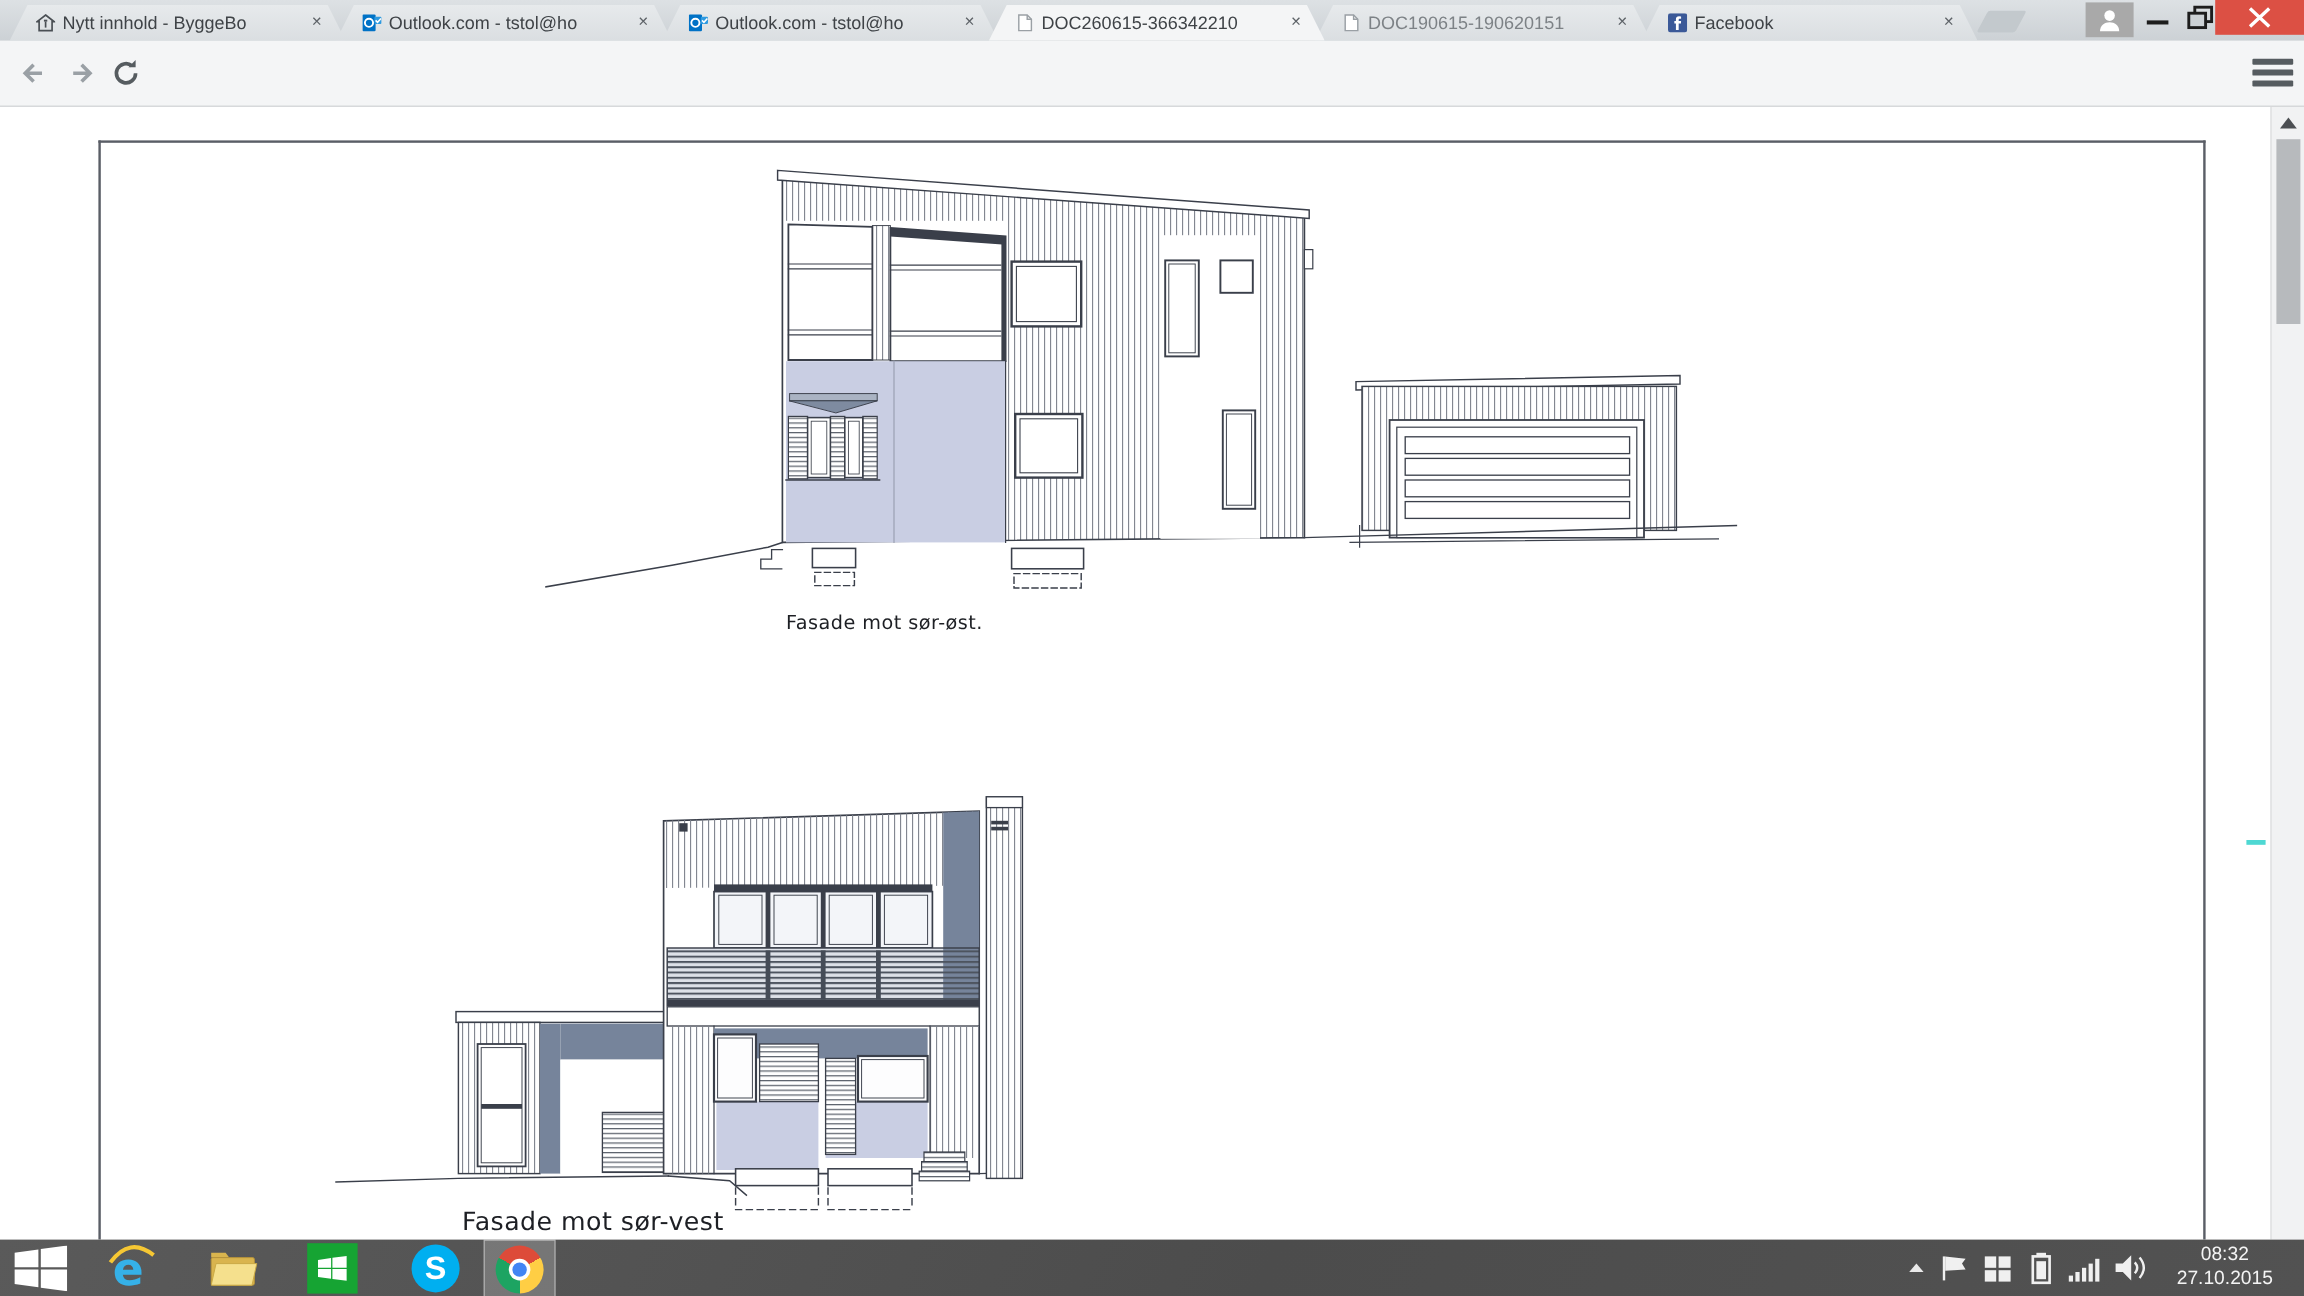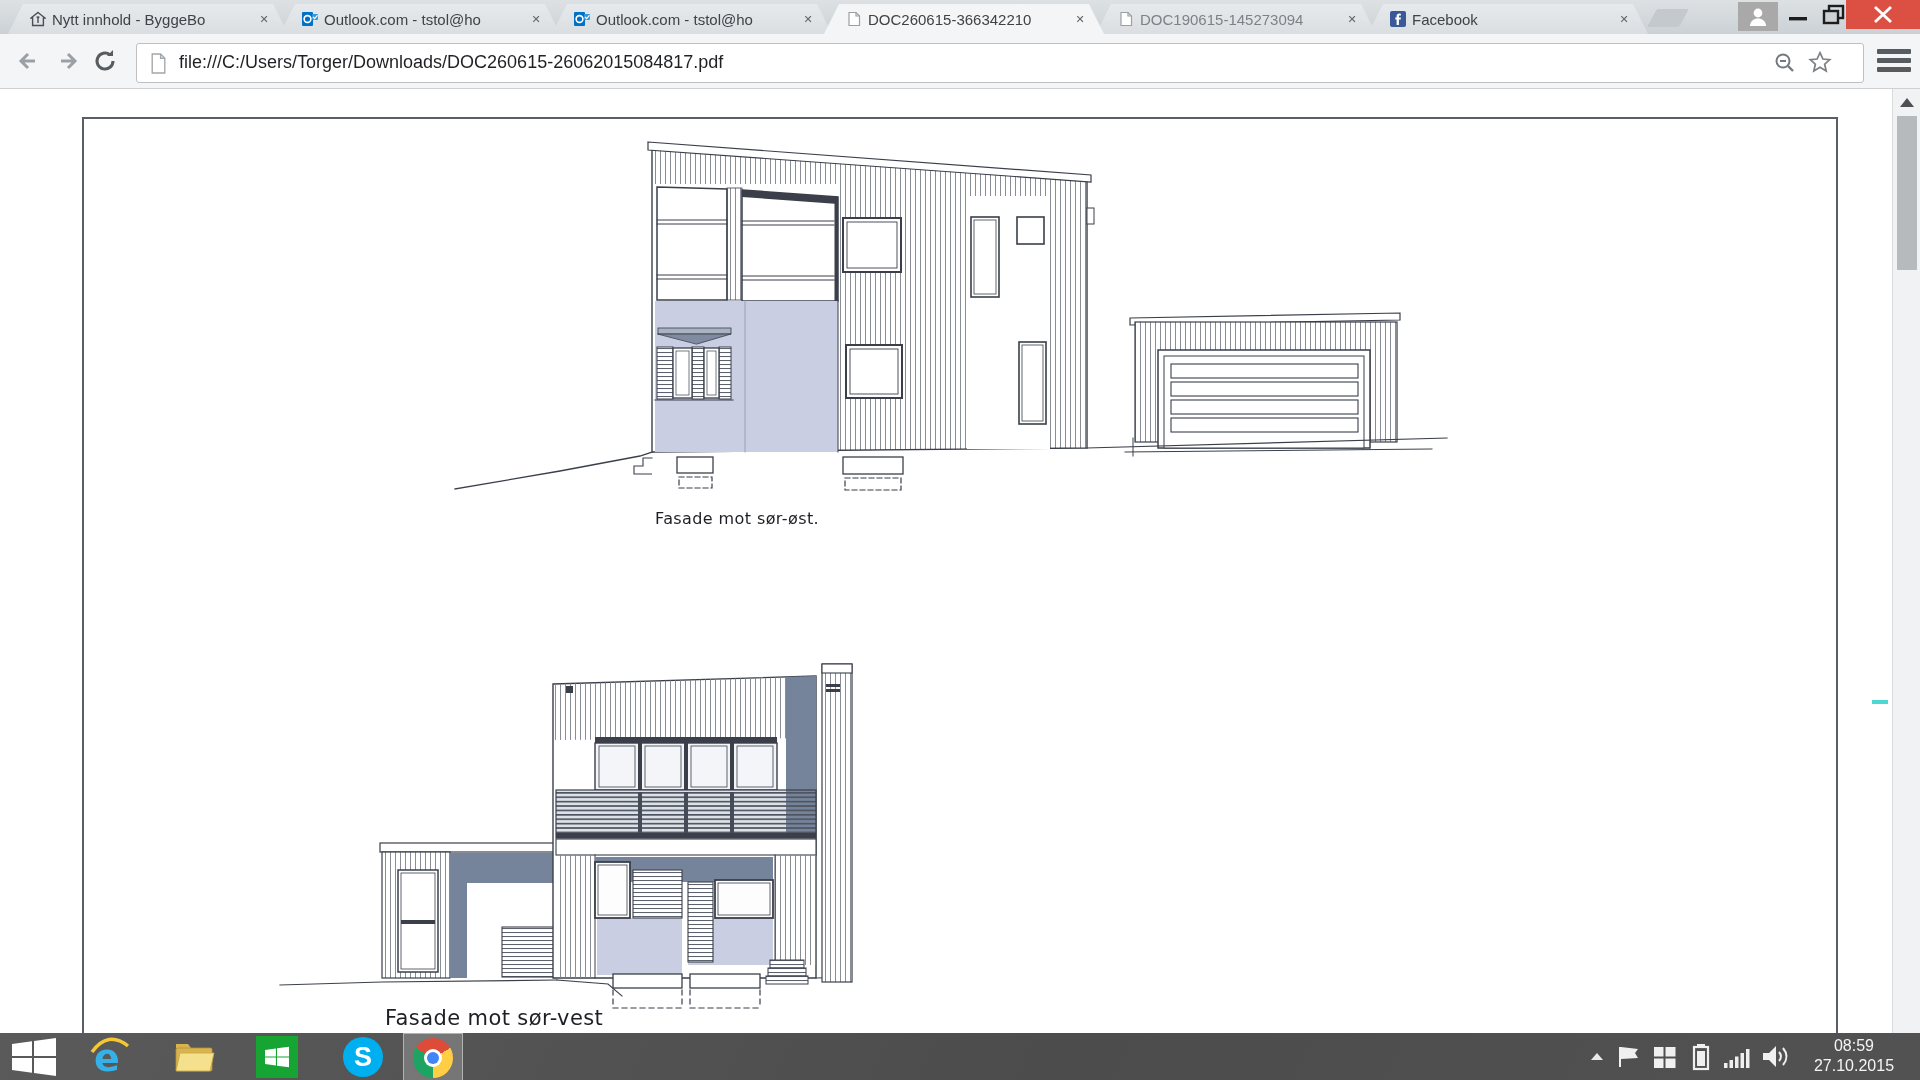--- a/index.html
+++ b/index.html
@@ -119,21 +119,21 @@
       </svg>
       <span class="tlabel">DOC260615-366342210</span>
       <span class="tclose">✕</span>
     </div>
 
     <div class="tab dim" style="left:1096px;width:280px;">
       <svg class="ticon" viewBox="0 0 16 16">
         <path d="M3 1.5 H10 L13.5 5 V14.5 H3 Z" fill="#fff" stroke="#9aa0a5" stroke-width="1.2"></path>
         <path d="M10 1.5 V5 H13.5" fill="none" stroke="#9aa0a5" stroke-width="1.2"></path>
       </svg>
-      <span class="tlabel">DOC190615-145273094</span>
+      <span class="tlabel">DOC190615-190620151</span>
       <span class="tclose">✕</span>
     </div>
 
     <div class="tab" style="left:1368px;width:280px;">
       <svg class="ticon" viewBox="0 0 16 16">
         <rect width="16" height="16" rx="2" fill="#3b5998"></rect>
         <path d="M10.8 8.5 H8.9 V14 H6.6 V8.5 H5.3 V6.5 H6.6 V5.2 C6.6 3.6 7.5 2.6 9.2 2.6 L10.9 2.7 V4.6 H9.9 C9.1 4.6 8.9 5 8.9 5.6 V6.5 H10.9 Z" fill="#fff"></path>
       </svg>
       <span class="tlabel">Facebook</span>
       <span class="tclose">✕</span>
@@ -176,35 +176,20 @@
         <path d="M9 15 H22 M16 8 L23 15 L16 22" stroke="#9aa0a5" stroke-width="3" fill="none"></path>
       </svg>
     </div>
     <div class="navbtn" style="left:90px;">
       <svg width="30" height="30" viewBox="0 0 30 30">
         <path d="M23 15 a8 8 0 1 1 -3-6.2" stroke="#565c60" stroke-width="3" fill="none"></path>
         <path d="M23 4 V10 H17 Z" fill="#565c60"></path>
       </svg>
     </div>
 
-    <div class="omnibox">
-      <svg style="position:absolute;left:13px;top:9px;" width="17" height="21" viewBox="0 0 16 20">
-        <path d="M2 1 H10 L14 5 V19 H2 Z" fill="#fff" stroke="#a2a7ab" stroke-width="1.3"></path>
-        <path d="M10 1 V5 H14" fill="none" stroke="#a2a7ab" stroke-width="1.3"></path>
-      </svg>
-      <span class="urltext">file:///C:/Users/Torger/Downloads/DOC260615-26062015084817.pdf</span>
-      <svg style="position:absolute;right:66px;top:7px;" width="24" height="24" viewBox="0 0 24 24">
-        <circle cx="10" cy="10" r="6.5" fill="none" stroke="#75797e" stroke-width="2"></circle>
-        <path d="M7 10 H13" stroke="#75797e" stroke-width="2"></path>
-        <path d="M15 15 L20 20" stroke="#75797e" stroke-width="2.4"></path>
-      </svg>
-      <svg style="position:absolute;right:30px;top:6px;" width="26" height="26" viewBox="0 0 24 24">
-        <path d="M12 2.5 l2.7 5.8 6.3.6 -4.7 4.2 1.4 6.2 -5.7-3.3 -5.7 3.3 1.4-6.2 -4.7-4.2 6.3-.6 Z" fill="none" stroke="#7c8085" stroke-width="1.6"></path>
-      </svg>
-    </div>
 
     <div class="menubtn">
       <div class="bar"></div>
       <div class="bar"></div>
       <div class="bar"></div>
     </div>
   </div>
 
   <div class="content">
     <div class="pageborder"></div>
@@ -485,18 +470,18 @@
         <rect x="28" y="16" width="3.5" height="19" fill="#f0f0f0"></rect>
       </svg>
       <svg width="40" height="47" viewBox="0 0 40 47">
         <polygon points="7,20 13,20 20,13 20,34 13,27 7,27" fill="#f0f0f0"></polygon>
         <path d="M23 19 q4 4.5 0 9" stroke="#f0f0f0" stroke-width="2" fill="none"></path>
         <path d="M27 15 q7 8.5 0 17" stroke="#f0f0f0" stroke-width="2" fill="none"></path>
       </svg>
     </div>
 
     <div class="clock">
-      <div>08:59</div>
+      <div>08:32</div>
       <div>27.10.2015</div>
     </div>
   </div>
 
 </div>
 
 </body></html>

